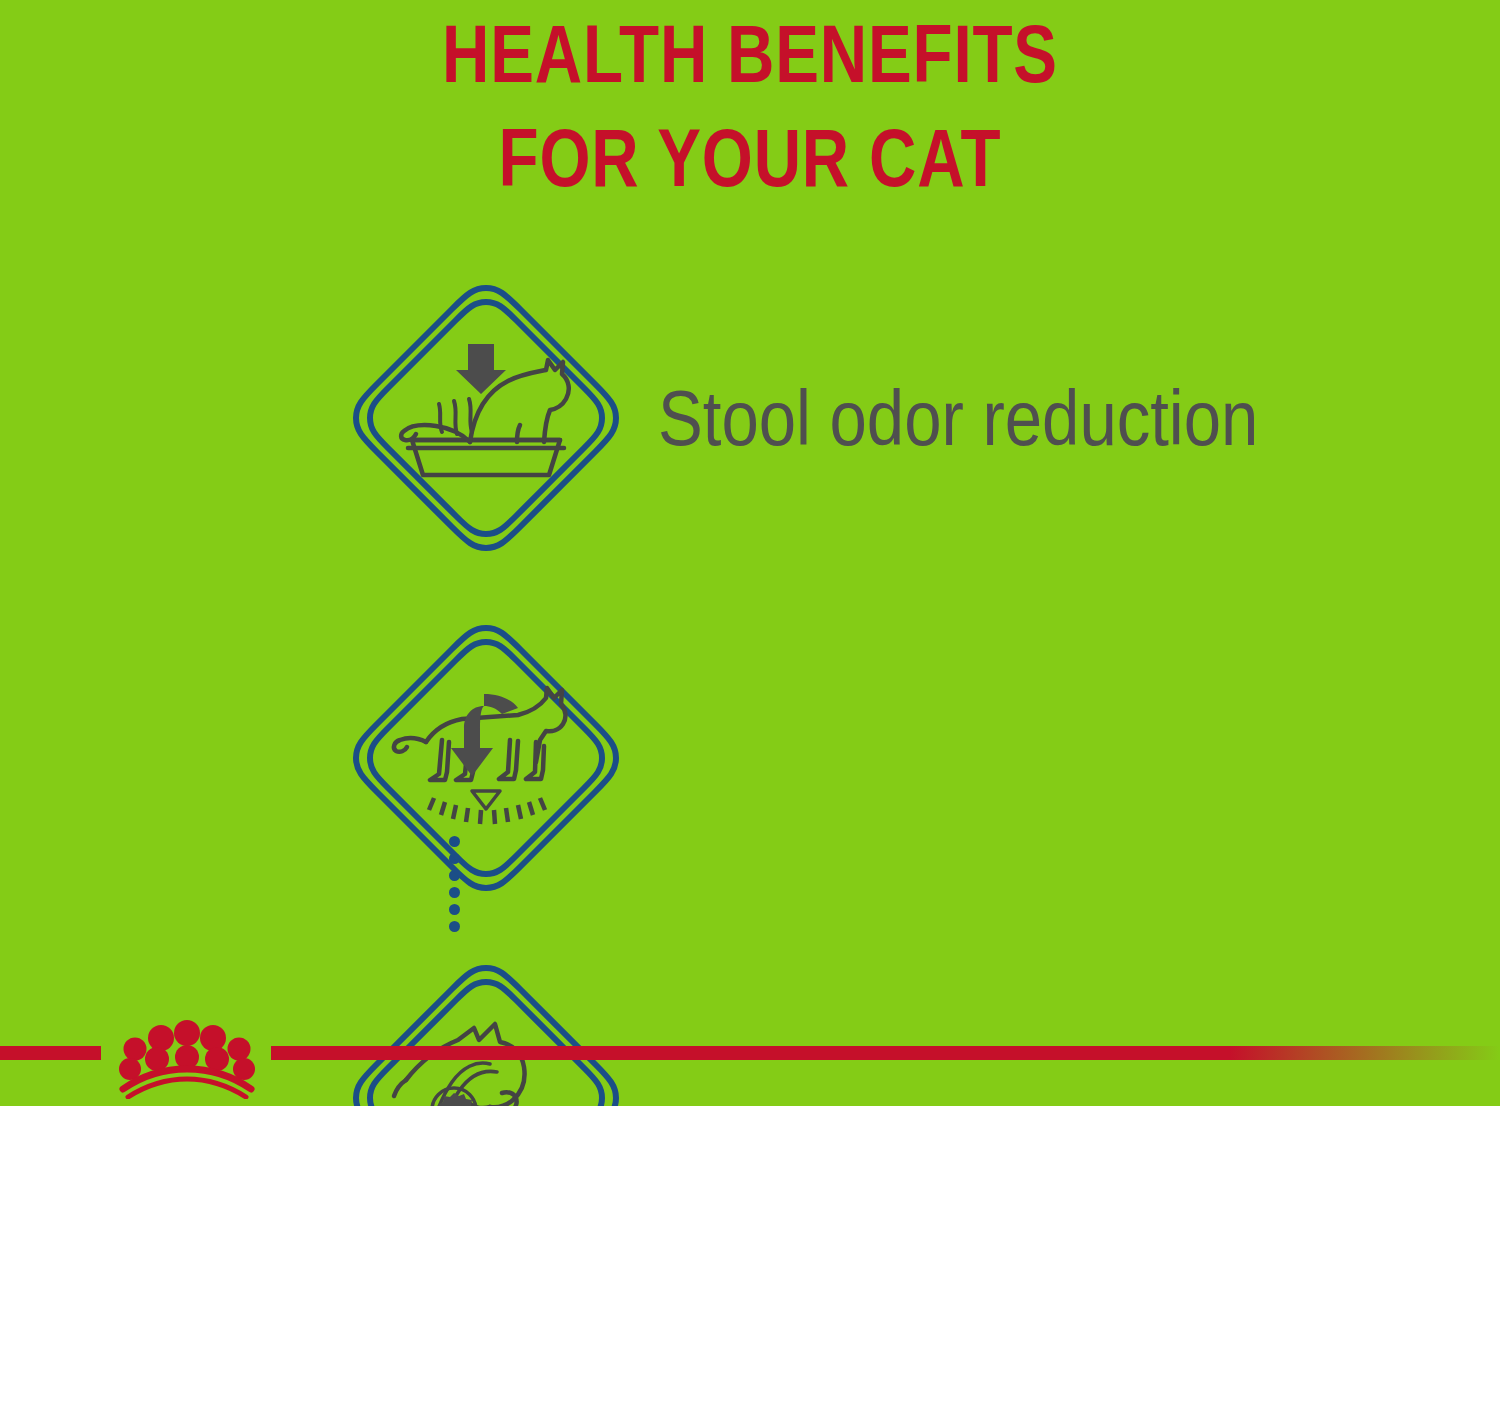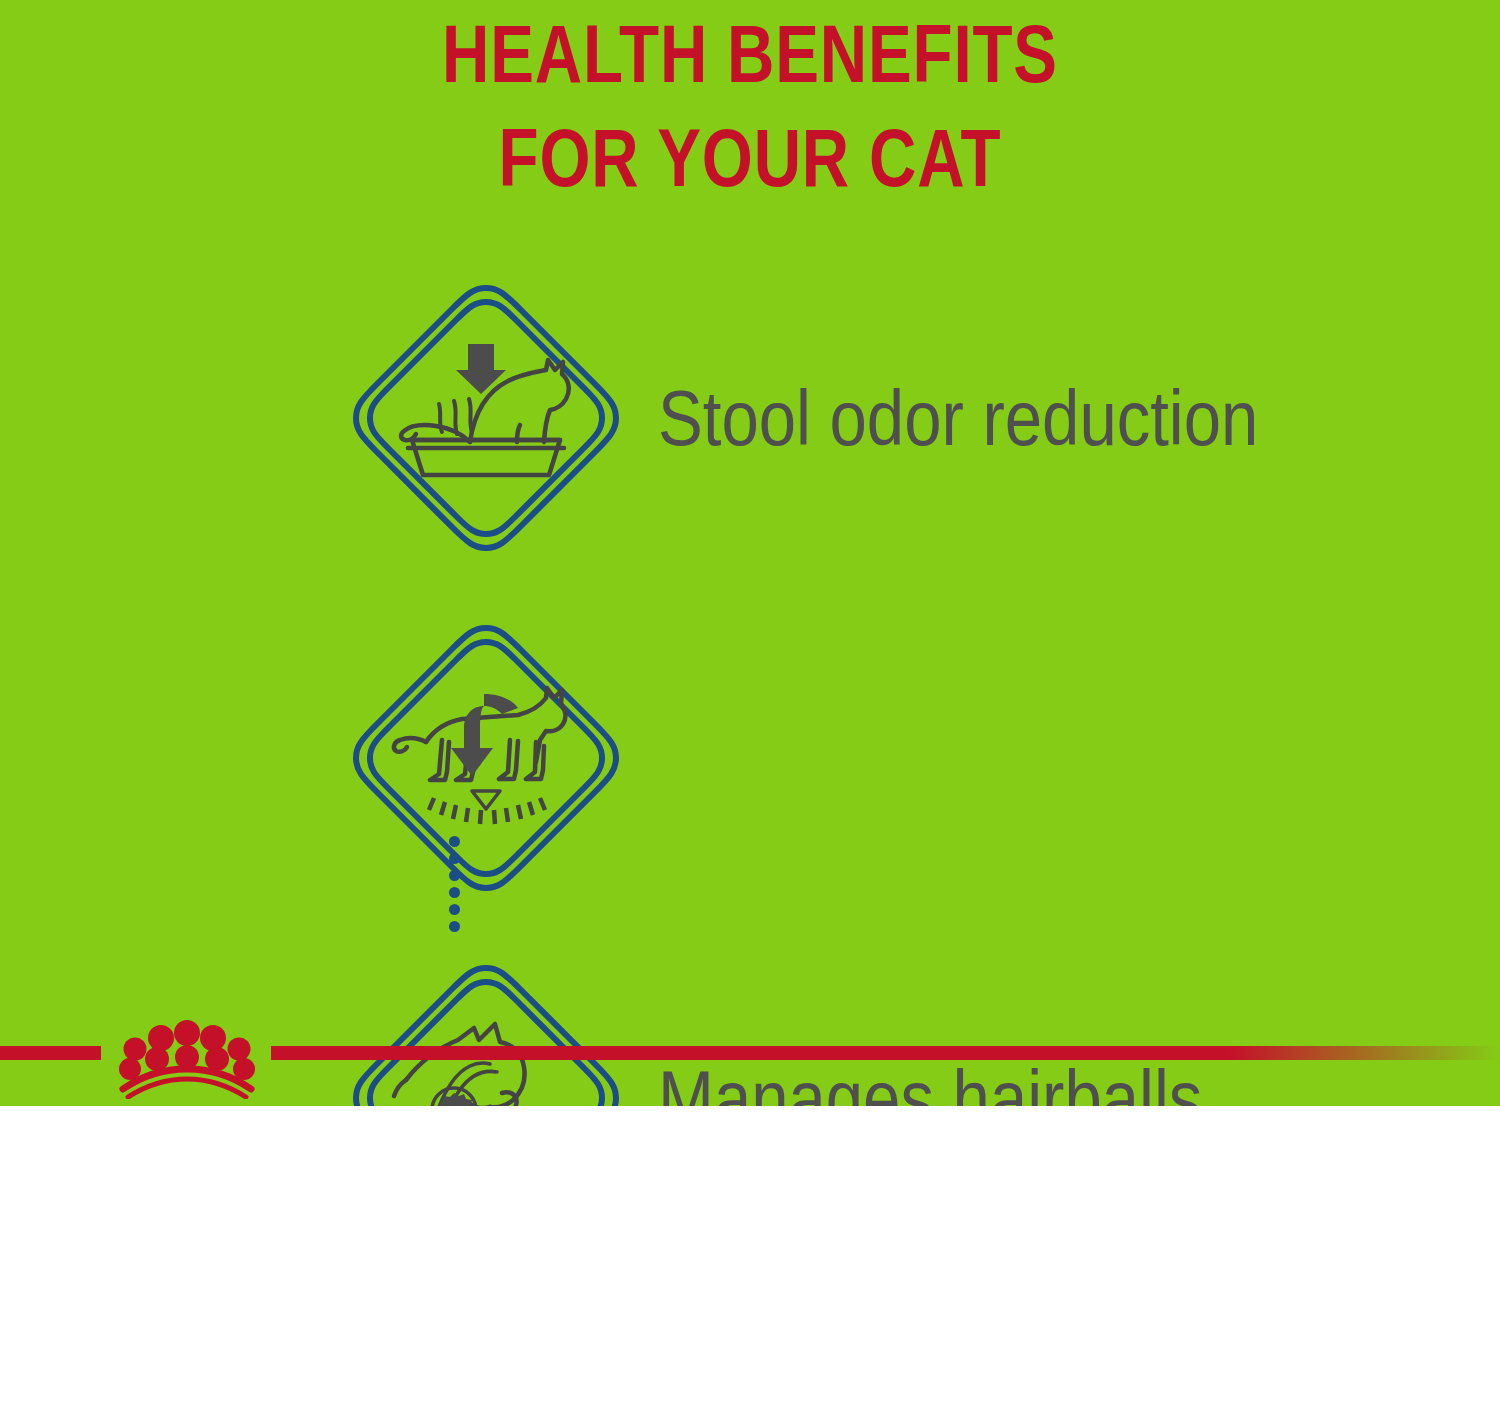--- a/index.html
+++ b/index.html
@@ -321,23 +321,20 @@
             <path d="M52 206 L76 192 L66 188 L64 178 Z"></path>
           </g>
 
           <g>
             <circle cx="104" cy="148" r="22" fill="none" stroke="#444444" stroke-width="3.5"></circle>
             <path fill="#4C4C4C" d="M104 131
               l5 3 5-2 2 5 6 1 -1 6 4 4 -4 4 1 6 -6 1 -2 5 -5-2 -5 3 -4-4 -6 1 -1-6 -5-3 3-5 -3-5 5-3 1-6 6 1 Z"></path>
           </g>
         </svg>
       </div>
-      <div class="benefit-label">
-        <span class="benefit-label-inner">Manages hairballs</span>
-      </div>
     </div>
 
   </div>
 
   <div class="footer">
     <div class="footer-bar-left"></div>
     <div class="footer-bar-right"></div>
     <div class="footer-logo">
       <svg viewBox="0 0 166 80" xmlns="http://www.w3.org/2000/svg">
         <g fill="#C5102A">

